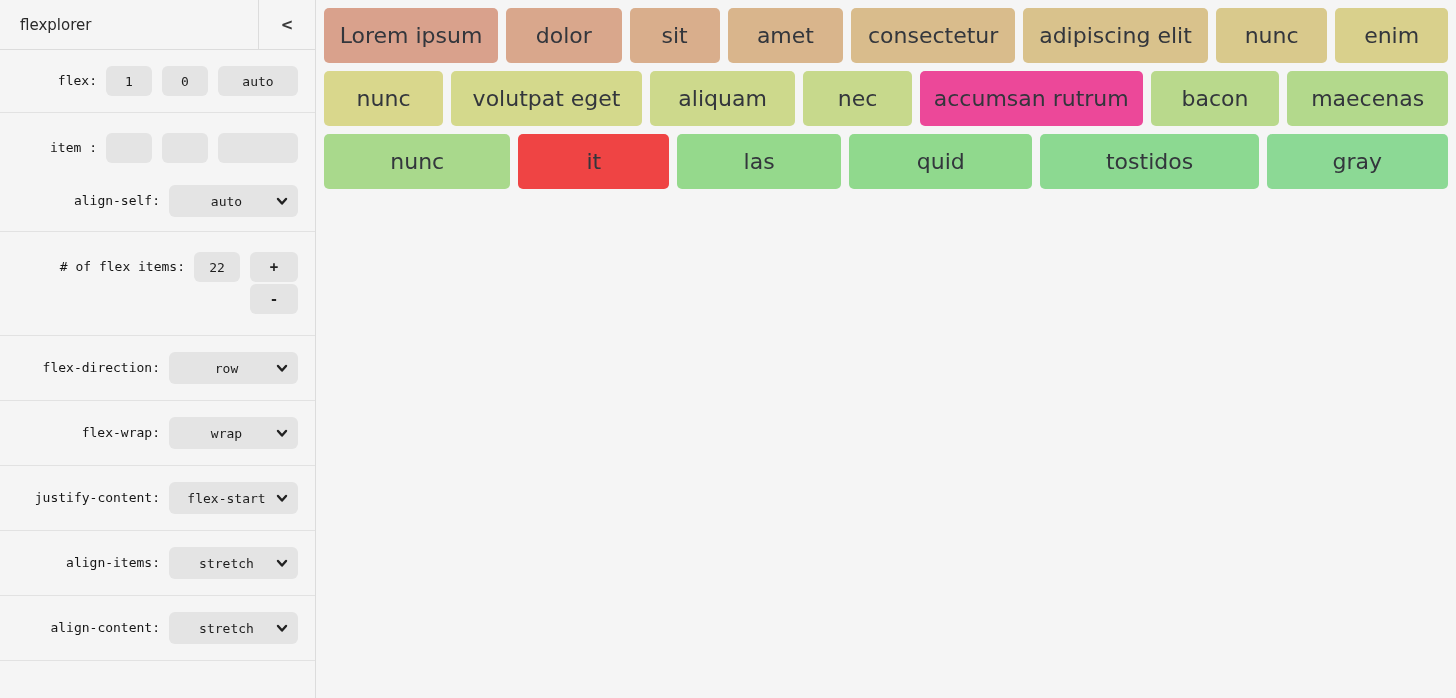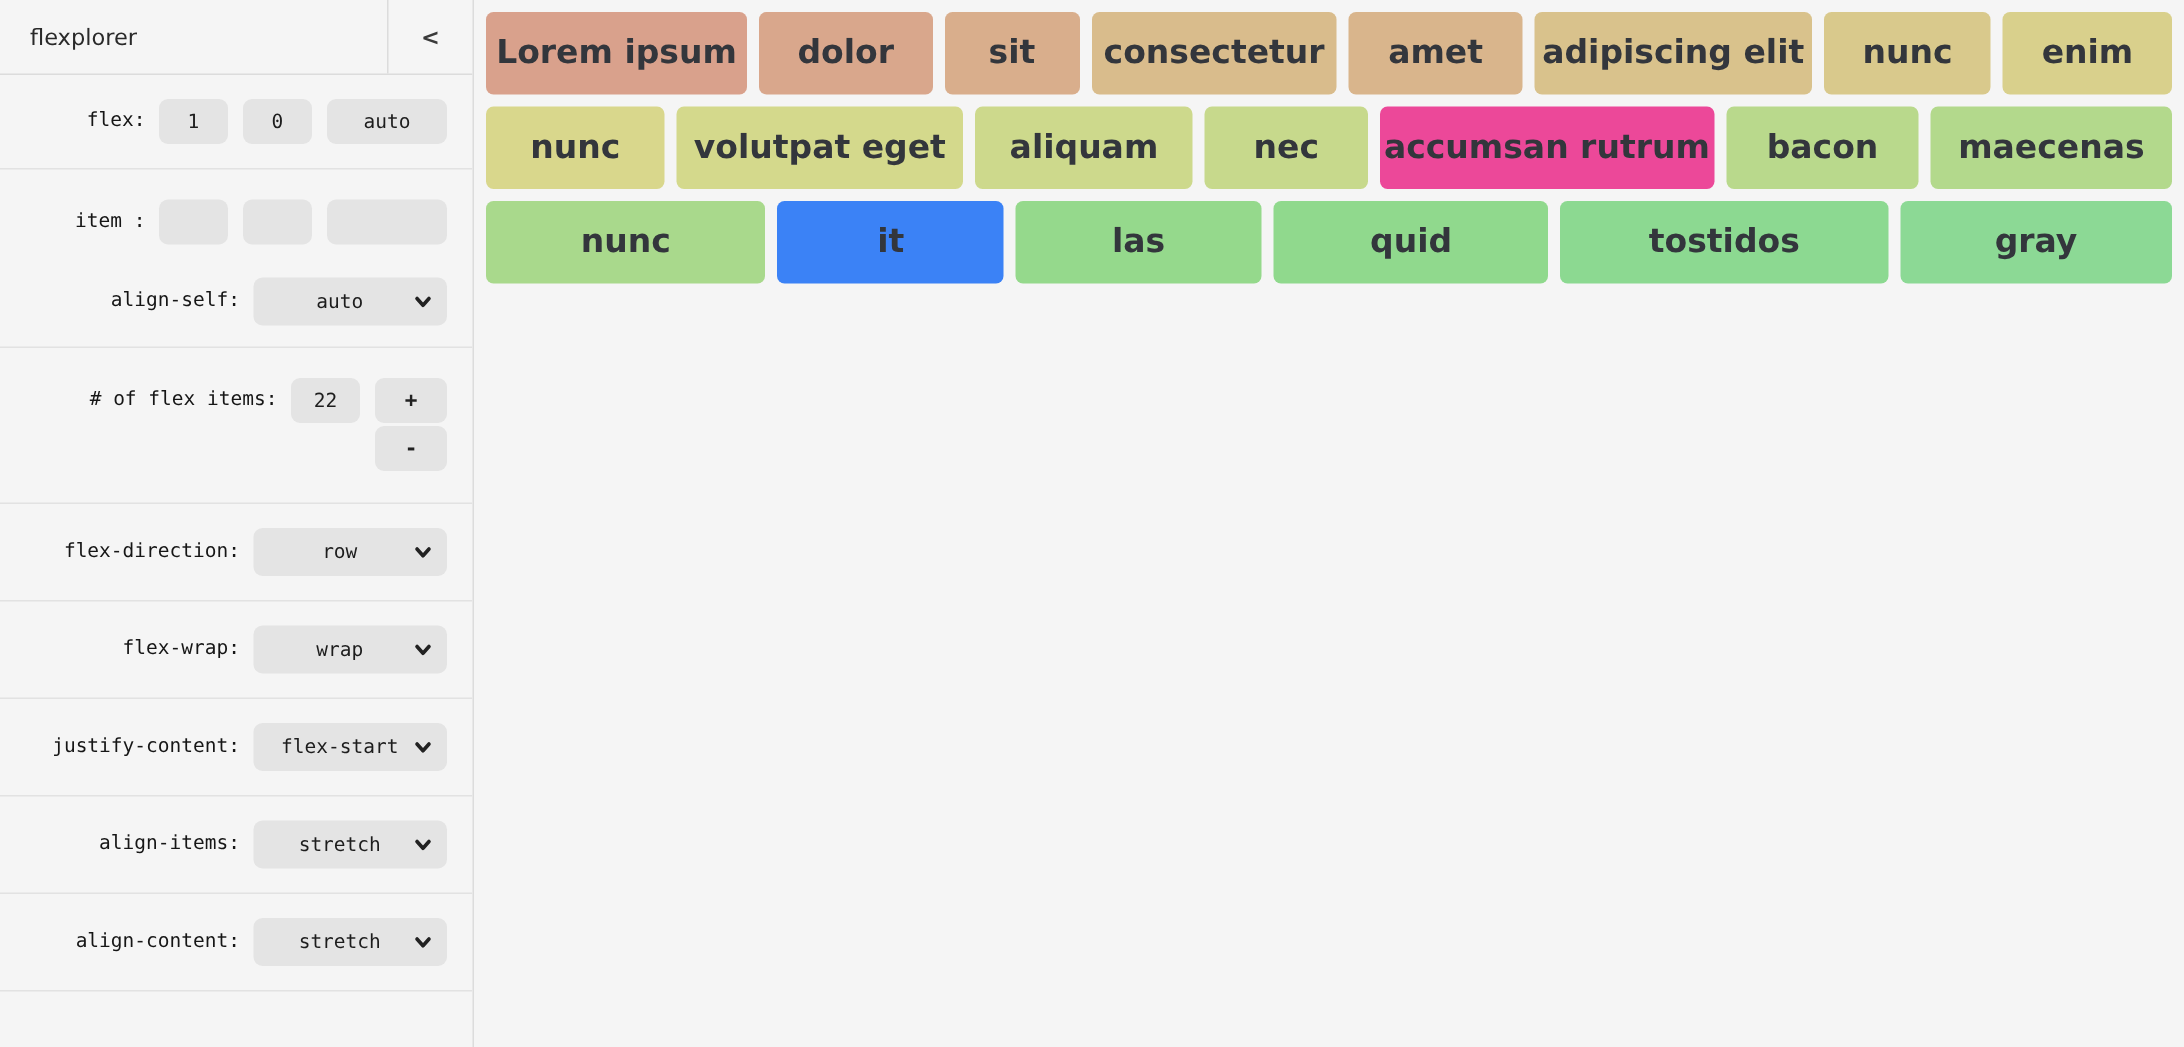--- a/index.html
+++ b/index.html
@@ -142,21 +142,20 @@
     height: 55px;
     border-radius: 5px;
     display: flex;
     align-items: center;
     justify-content: center;
     font-size: 22px;
     color: var(--item-text);
     white-space: nowrap;
     padding: 0 18px;
     cursor: pointer;
-    font-weight: bold;
   }
 </style>
 </head>
 <body>
 
 <div class="sidebar">
 
   <div class="side-header">
     <div class="side-title">flexplorer</div>
     <div class="collapse-btn">
@@ -262,36 +261,36 @@
     </div>
   </div>
 
 </div>
 
 <div class="main">
     <div class="flex-row">
       <div class="flex-item" style="background: rgb(217, 161, 140); flex-grow: 187;">Lorem ipsum</div>
       <div class="flex-item" style="background: rgb(217, 167, 140); flex-grow: 108;">dolor</div>
       <div class="flex-item" style="background: rgb(217, 174, 140); flex-grow: 73;">sit</div>
+      <div class="flex-item" style="background: rgb(217, 181, 140); flex-grow: 108;">amet</div>
       <div class="flex-item" style="background: rgb(217, 188, 140); flex-grow: 173;">consectetur</div>
-      <div class="flex-item" style="background: rgb(217, 181, 140); flex-grow: 108;">amet</div>
       <div class="flex-item" style="background: rgb(217, 194, 140); flex-grow: 202;">adipiscing elit</div>
       <div class="flex-item" style="background: rgb(217, 201, 140); flex-grow: 102;">nunc</div>
       <div class="flex-item" style="background: rgb(217, 208, 140); flex-grow: 104;">enim</div>
     </div>
     <div class="flex-row">
       <div class="flex-item" style="background: rgb(217, 215, 140); flex-grow: 108;">nunc</div>
       <div class="flex-item" style="background: rgb(212, 217, 140); flex-grow: 201;">volutpat eget</div>
       <div class="flex-item" style="background: rgb(205, 217, 140); flex-grow: 142;">aliquam</div>
       <div class="flex-item" style="background: rgb(199, 217, 140); flex-grow: 94;">nec</div>
       <div class="flex-item" style="background: #ec4899; flex-grow: 243;">accumsan rutrum</div>
       <div class="flex-item" style="background: rgb(185, 217, 140); flex-grow: 120;">bacon</div>
       <div class="flex-item" style="background: rgb(179, 217, 140); flex-grow: 162;">maecenas</div>
     </div>
     <div class="flex-row">
       <div class="flex-item" style="background: rgb(169, 217, 140); flex-grow: 147;">nunc</div>
-      <div class="flex-item" style="background: #3b82f6; flex-grow: 112;">it</div>
+      <div class="flex-item" style="background: #ef4444; flex-grow: 112;">it</div>
       <div class="flex-item" style="background: rgb(149, 217, 140); flex-grow: 125;">las</div>
       <div class="flex-item" style="background: rgb(144, 217, 141); flex-grow: 144;">quid</div>
       <div class="flex-item" style="background: rgb(140, 217, 145); flex-grow: 178;">tostidos</div>
       <div class="flex-item" style="background: rgb(140, 217, 149); flex-grow: 142;">gray</div>
     </div>
   </div>
 
 </body></html>

